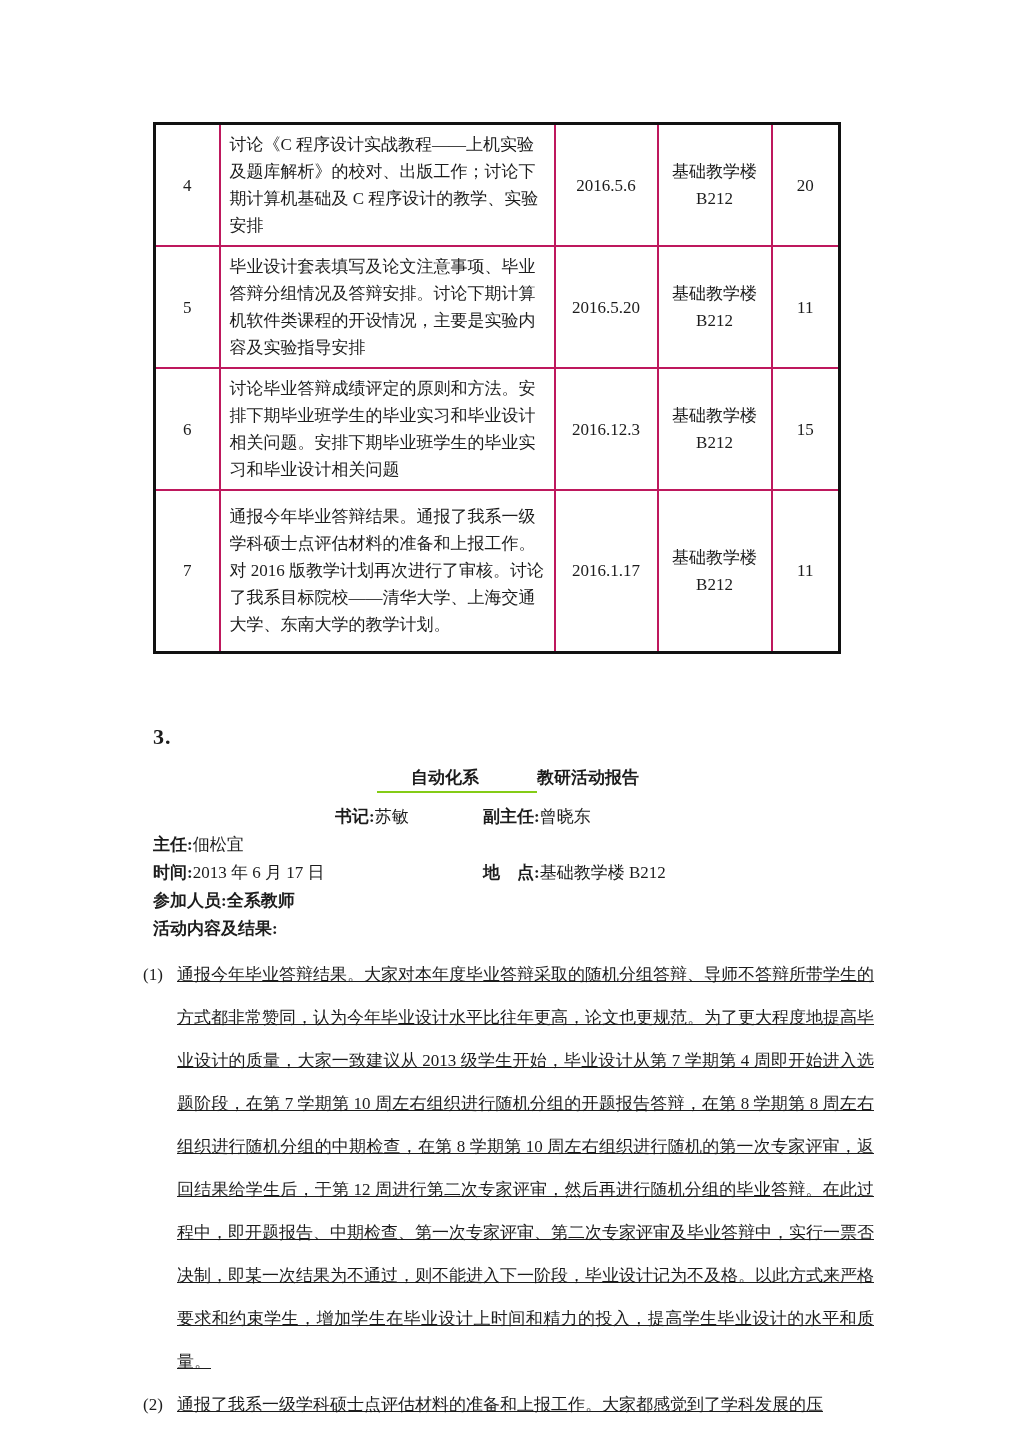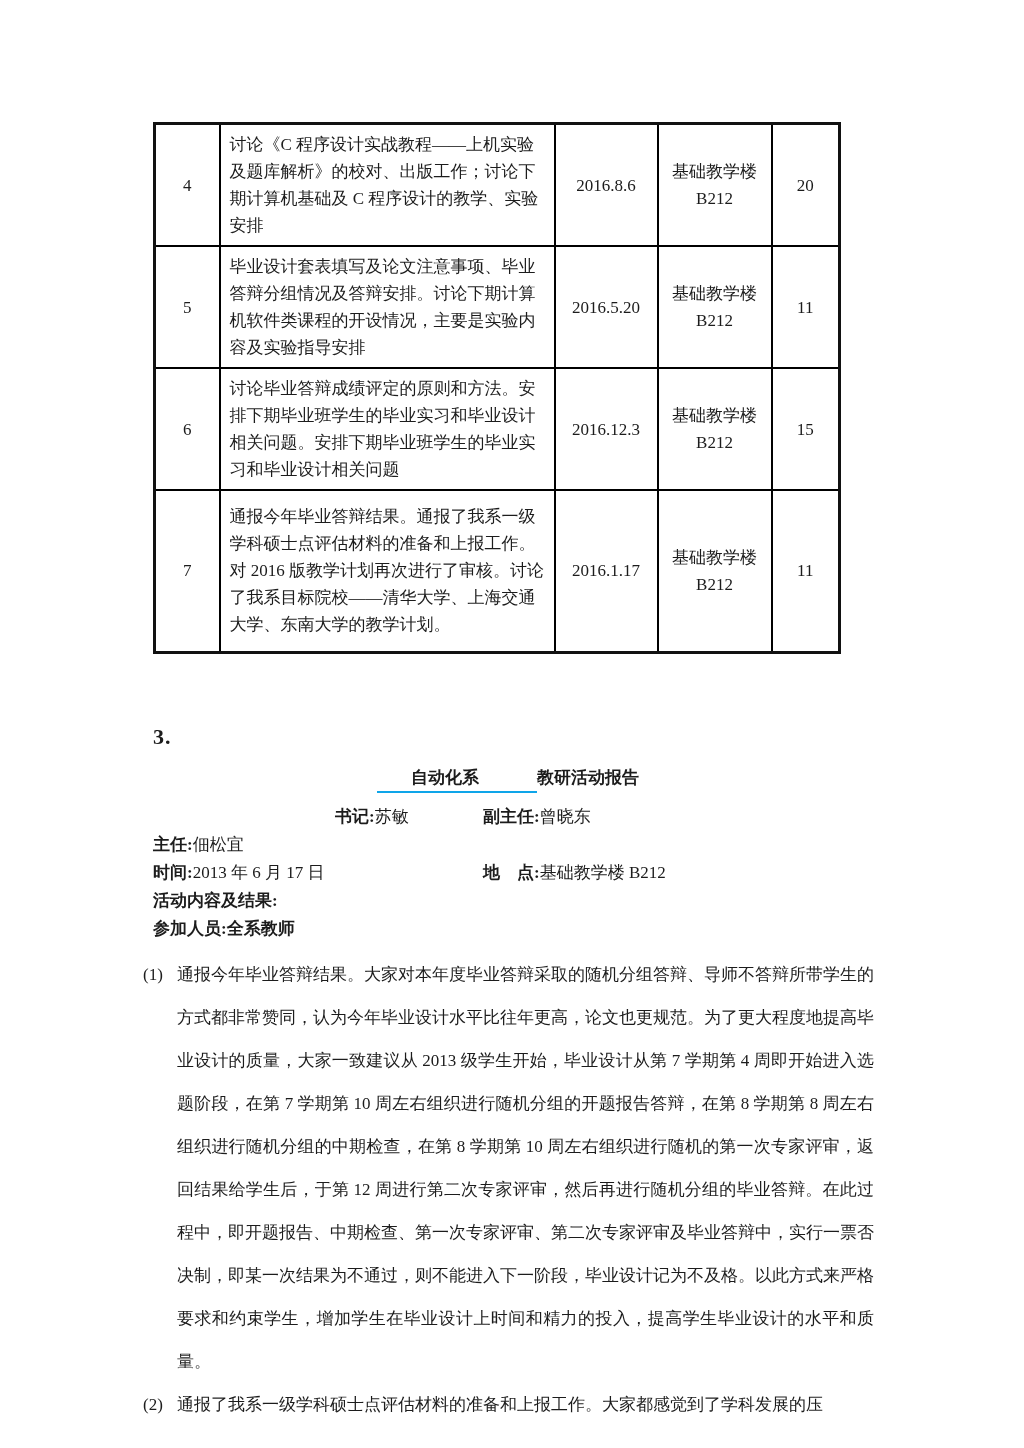--- a/index.html
+++ b/index.html
@@ -15,21 +15,21 @@
 
   
   table.activity {
     border-collapse:collapse;
     margin:122px 0 0 153px;
     width:685px;
     border:3px solid #111;
     table-layout:fixed;
   }
   table.activity td {
-    border:2px solid #000000;
+    border:2px solid #be185d;
     font-size:17px;
     line-height:27px;
     vertical-align:middle;
     text-align:center;
     padding:4px 5px;
   }
   table.activity td.cell-content {
     text-align:left;
     padding:6px 9px;
   }
@@ -56,58 +56,58 @@
   
   .report-title {
     margin-top:16px;
     width:730px;
     margin-left:143px;
     text-align:center;
     font-size:17px;
     font-weight:700;
   }
   .report-title .u {
-    border-bottom:2px solid #0ea5e9;
+    border-bottom:2px solid #84cc16;
     padding:0 58px 2px 34px;
     display:inline-block;
   }
 
   
   .meta { margin:10px 0 0 153px; font-size:17px; line-height:28px; width:730px; }
   .meta-row { display:flex; }
   .meta b { font-weight:700; }
   .m-w1 { width:182px;margin-top:28px; }
   .m-w2 { width:148px; }
   .m-w3 { width:330px; }
   .meta-row.bold-all { font-weight:700; }
 
   
   .items { margin:10px 0 0 143px; width:731px; }
   .item { display:flex; font-size:17px; line-height:43px; }
   .item .marker { width:34px; flex:0 0 34px; }
-  .item .text { flex:1; text-align:justify; }
+  .item .text { flex:1; text-align:justify;text-decoration:underline; }
 </style>
 </head>
 <body>
 
 <div class="page">
 
   <table class="activity">
     <colgroup>
       <col class="c-no">
         <col class="c-text">
         <col class="c-date">
         <col class="c-loc">
         <col class="c-cnt">
     </colgroup>
     <tbody>
       <tr class="r0">
         <td class="cell-no">4</td>
         <td class="cell-content">讨论《C 程序设计实战教程——上机实验及题库解析》的校对、出版工作；讨论下期计算机基础及 C 程序设计的教学、实验安排</td>
-        <td class="cell-date">2016.8.6</td>
+        <td class="cell-date">2016.5.6</td>
         <td class="cell-location">基础教学楼 B212</td>
         <td class="cell-count">20</td>
       </tr>
       <tr class="r1">
         <td class="cell-no">5</td>
         <td class="cell-content">毕业设计套表填写及论文注意事项、毕业答辩分组情况及答辩安排。讨论下期计算机软件类课程的开设情况，主要是实验内容及实验指导安排</td>
         <td class="cell-date">2016.5.20</td>
         <td class="cell-location">基础教学楼 B212</td>
         <td class="cell-count">11</td>
       </tr>
@@ -140,24 +140,24 @@
     <div class="meta-row">
       <span class="m-w1"><b>主任:</b><span>佃松宜</span></span>
       <span class="m-w2"><b>书记:</b><span>苏敏</span></span>
       <span><b>副主任:</b><span>曾晓东</span></span>
     </div>
     <div class="meta-row">
       <span class="m-w3"><b>时间:</b><span>2013 年 6 月 17 日</span></span>
       <span><b>地　点:</b><span>基础教学楼 B212</span></span>
     </div>
     <div class="meta-row bold-all">
-      <span>活动内容及结果:</span>
+      <span><b>参加人员:</b><span>全系教师</span></span>
     </div>
     <div class="meta-row bold-all">
-      <span><b>参加人员:</b><span>全系教师</span></span>
+      <span>活动内容及结果:</span>
     </div>
   </div>
 
   <div class="items">
     <div class="item">
       <span class="marker">(1)</span>
       <span class="text">通报今年毕业答辩结果。大家对本年度毕业答辩采取的随机分组答辩、导师不答辩所带学生的方式都非常赞同，认为今年毕业设计水平比往年更高，论文也更规范。为了更大程度地提高毕业设计的质量，大家一致建议从 2013 级学生开始，毕业设计从第 7 学期第 4 周即开始进入选题阶段，在第 7 学期第 10 周左右组织进行随机分组的开题报告答辩，在第 8 学期第 8 周左右组织进行随机分组的中期检查，在第 8 学期第 10 周左右组织进行随机的第一次专家评审，返回结果给学生后，于第 12 周进行第二次专家评审，然后再进行随机分组的毕业答辩。在此过程中，即开题报告、中期检查、第一次专家评审、第二次专家评审及毕业答辩中，实行一票否决制，即某一次结果为不通过，则不能进入下一阶段，毕业设计记为不及格。以此方式来严格要求和约束学生，增加学生在毕业设计上时间和精力的投入，提高学生毕业设计的水平和质量。</span>
     </div>
     <div class="item">
       <span class="marker">(2)</span>

